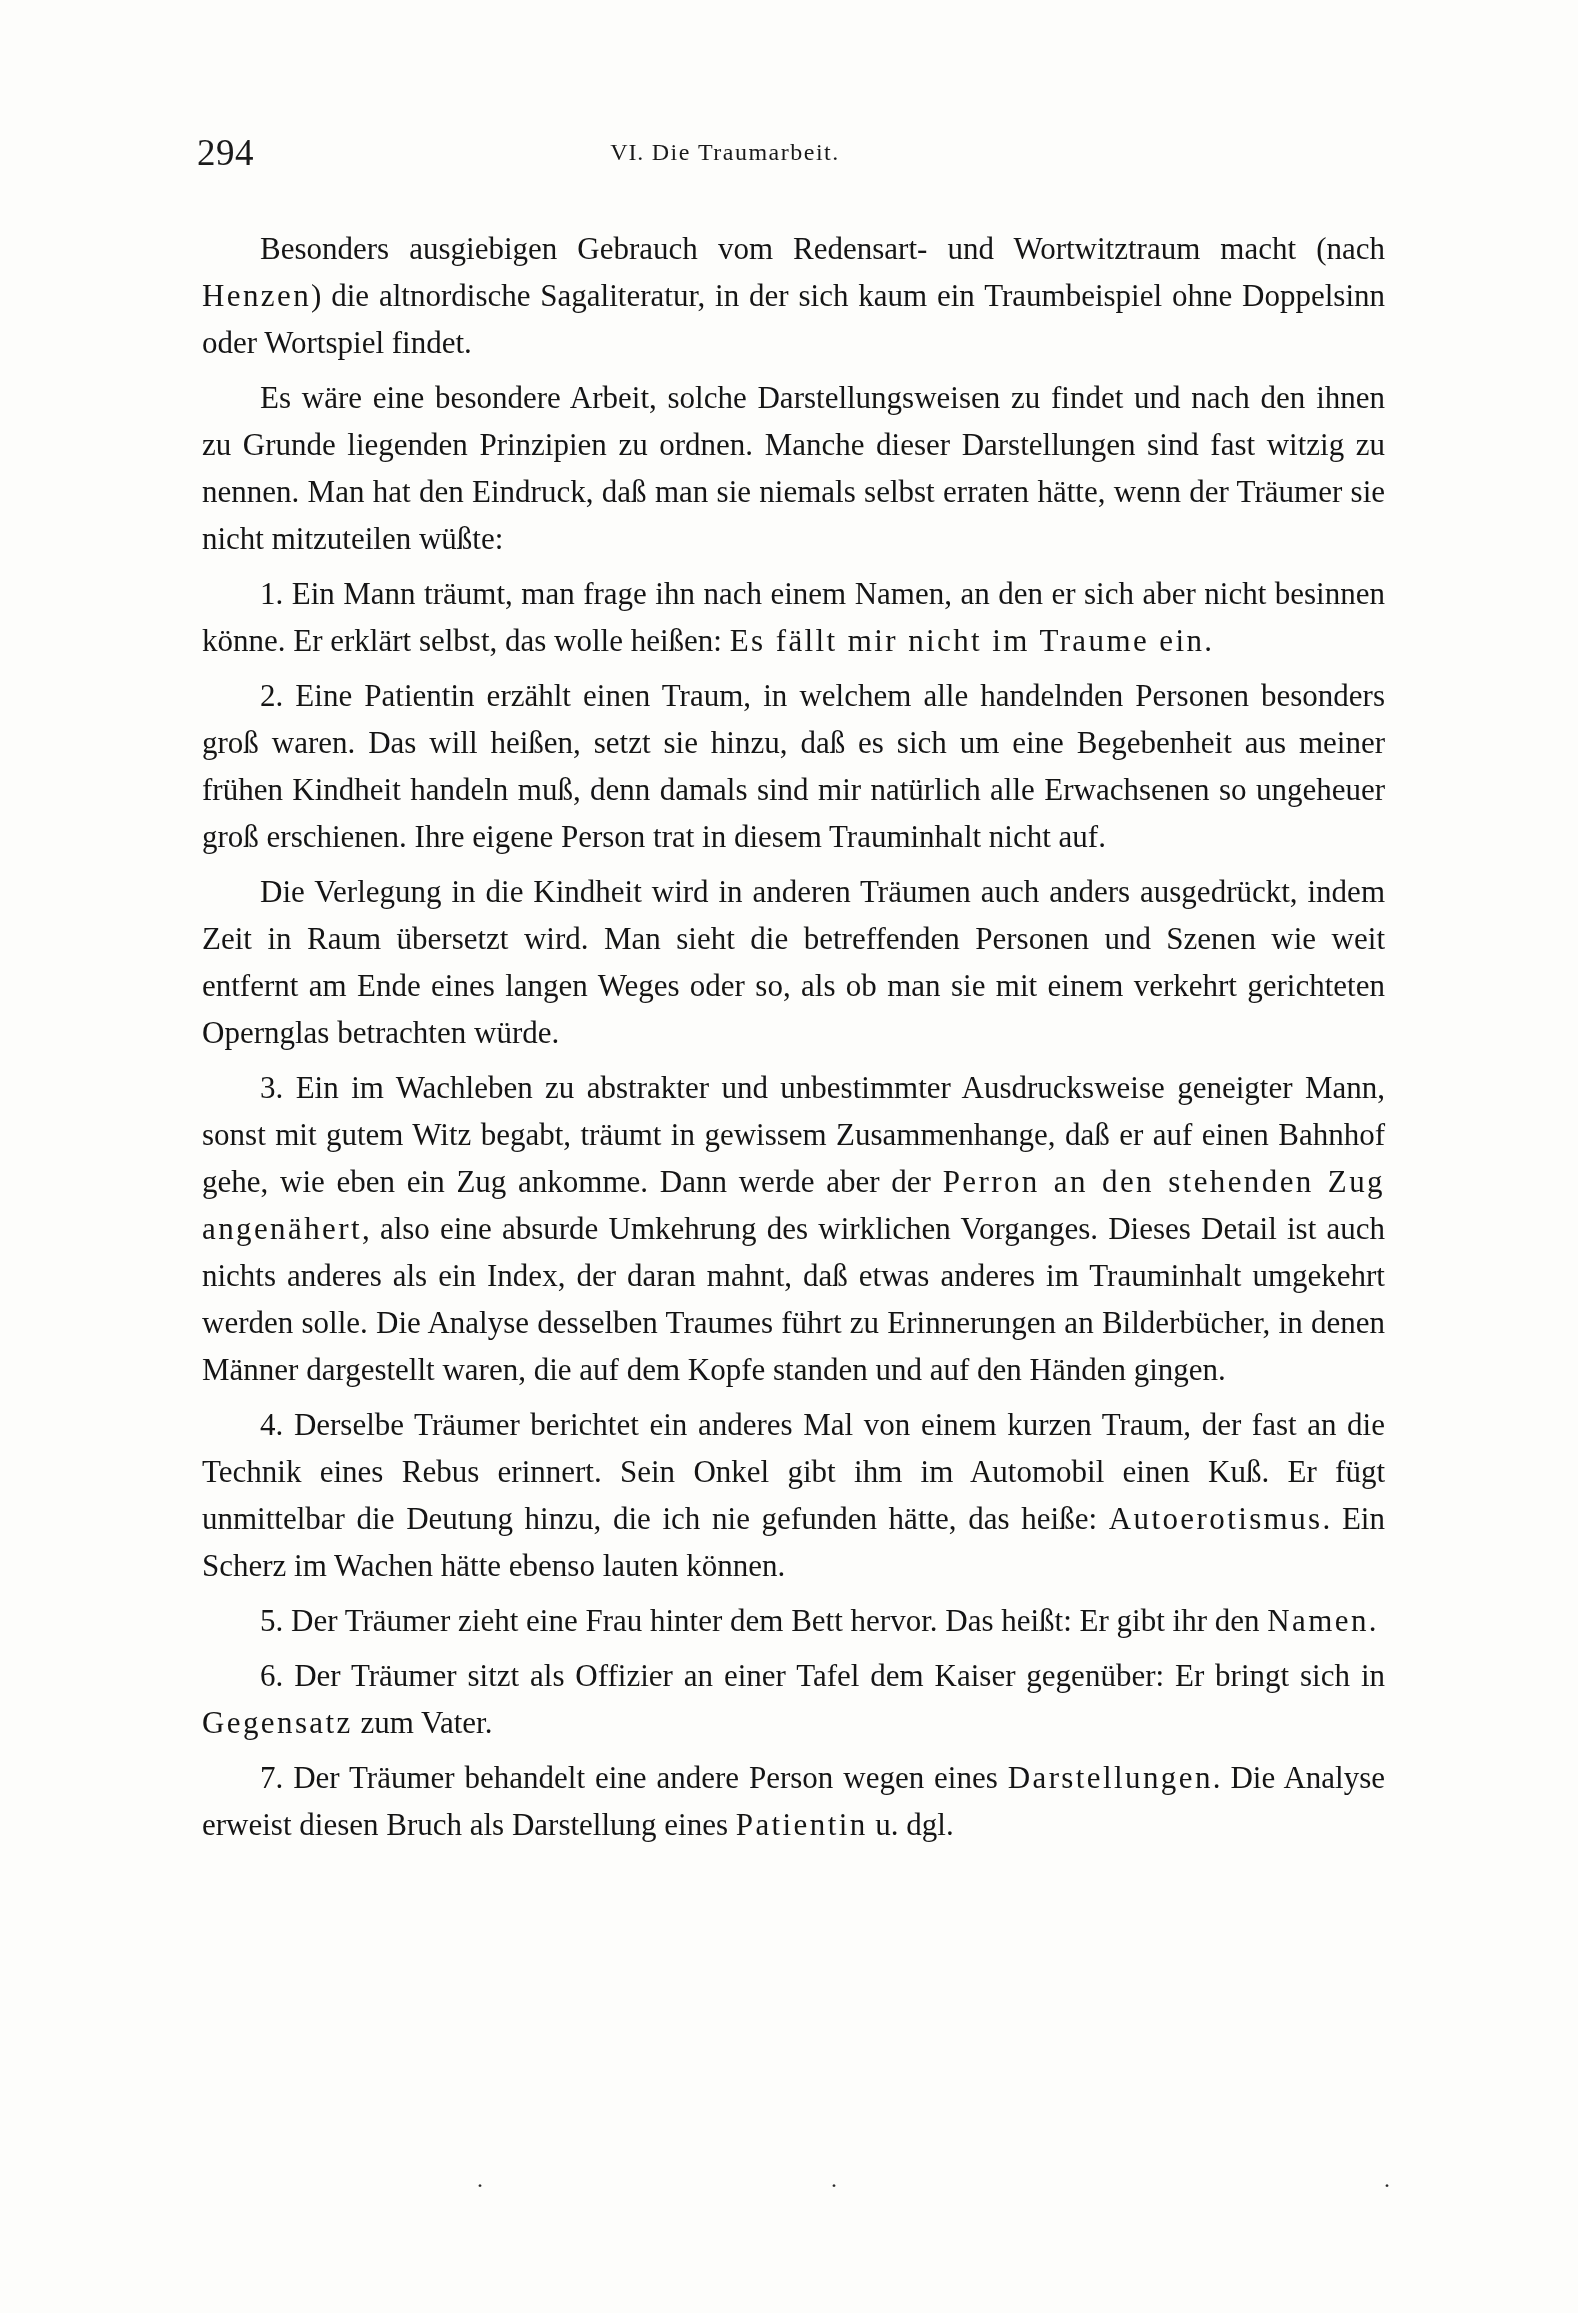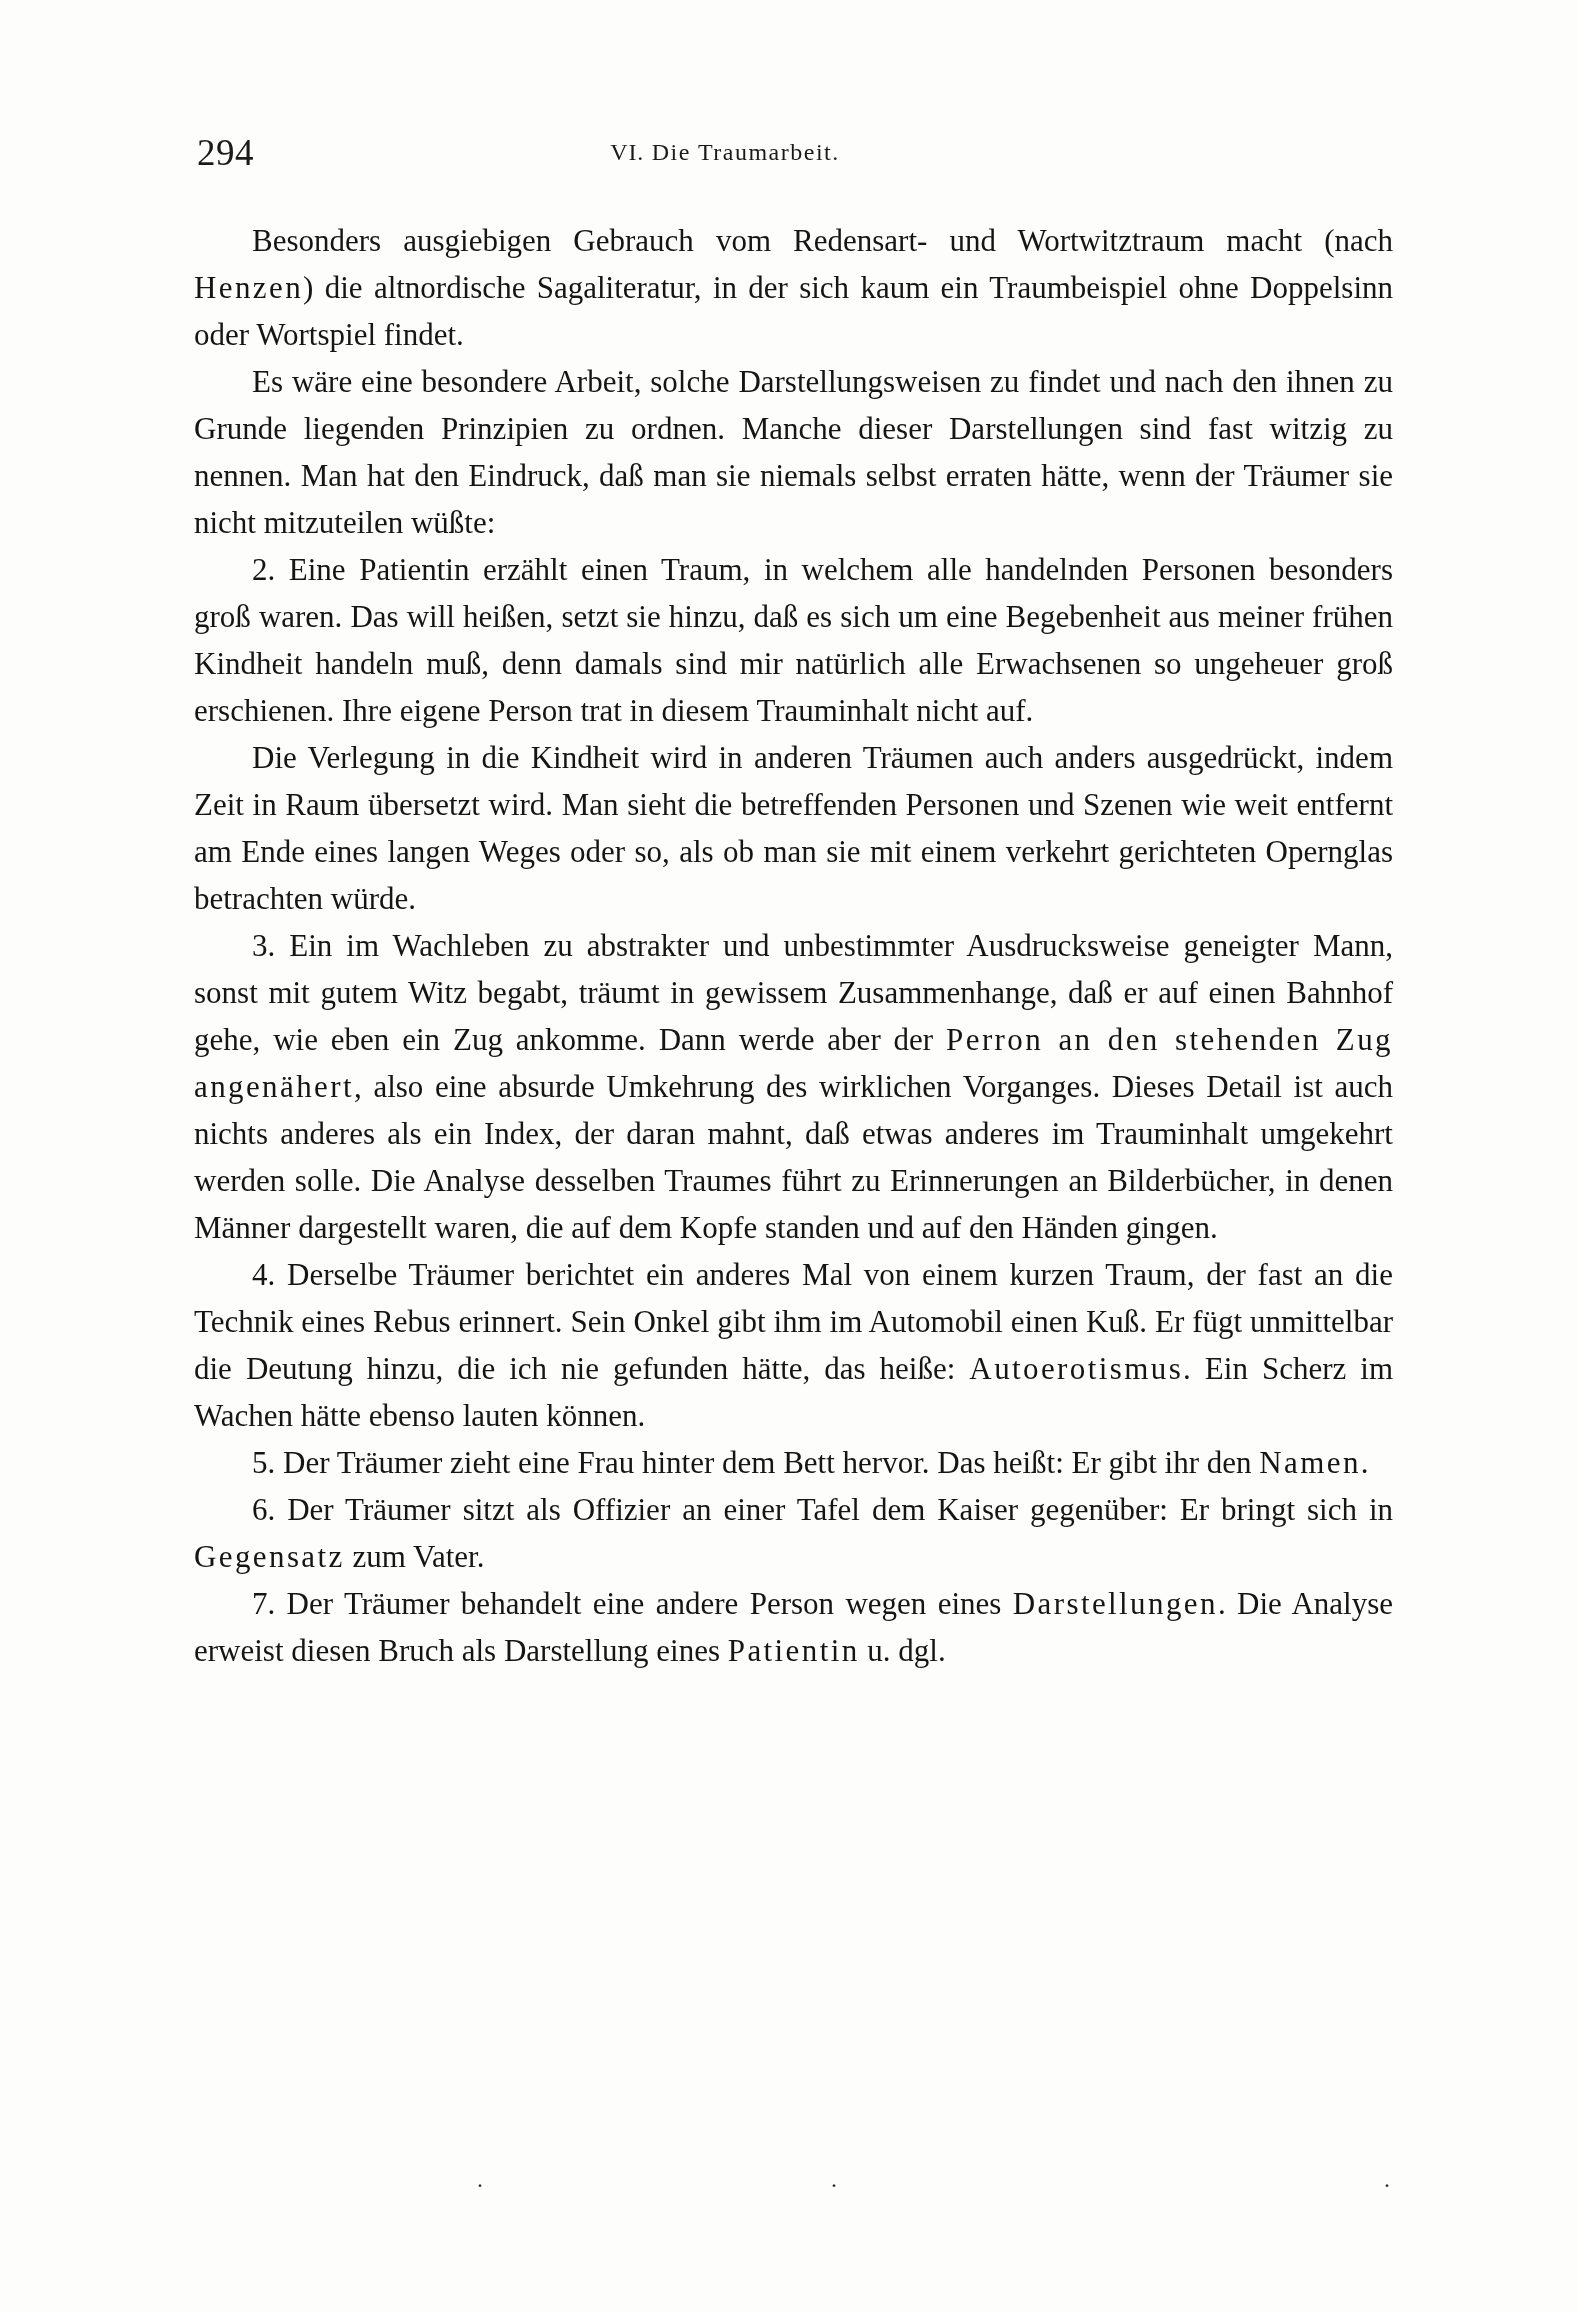--- a/index.html
+++ b/index.html
@@ -57,21 +57,21 @@
     left: 194px;
     width: 1199px;
     font-size: 31px;
     line-height: 47px;
     text-align: justify;
     text-justify: inter-word;
     font-family: "Liberation Serif", serif;
     color: #151515;
   }
   .body-text p {
-    margin: 0;
+    margin: 8px;
     text-indent: 58px;
   }
   .sp {
     letter-spacing: 2.4px;
   }
   .frac {
     font-size: 0.95em;
   }
   .frac sup { font-size: 0.62em; vertical-align: 0.42em; }
   .frac sub { font-size: 0.62em; vertical-align: -0.08em; }
@@ -103,20 +103,21 @@
       <span>Die Traumarbeit.</span>
     </div>
   </div>
 
   <div class="body-text">
 
     <p>Besonders ausgiebigen Gebrauch vom Redensart- und Wortwitztraum macht (nach <span class="sp">Henzen</span>) die altnordische Sagaliteratur, in der sich kaum ein Traumbeispiel ohne Doppelsinn oder Wortspiel findet.</p>
 
     <p>Es wäre eine besondere Arbeit, solche Darstellungsweisen zu findet und nach den ihnen zu Grunde liegenden Prinzipien zu ordnen. Manche dieser Darstellungen sind fast witzig zu nennen. Man hat den Eindruck, daß man sie niemals selbst erraten hätte, wenn der Träumer sie nicht mitzuteilen wüßte:</p>
 
+    <p>1. Ein Mann träumt, man frage ihn nach einem Namen, an den er sich aber nicht besinnen könne. Er erklärt selbst, das wolle heißen: <span class="sp">Es fällt mir nicht im Traume ein.</span></p>
 
     <p>2. Eine Patientin erzählt einen Traum, in welchem alle handelnden Personen besonders groß waren. Das will heißen, setzt sie hinzu, daß es sich um eine Begebenheit aus meiner frühen Kindheit handeln muß, denn damals sind mir natürlich alle Erwachsenen so ungeheuer groß erschienen. Ihre eigene Person trat in diesem Trauminhalt nicht auf.</p>
 
     <p>Die Verlegung in die Kindheit wird in anderen Träumen auch anders ausgedrückt, indem Zeit in Raum übersetzt wird. Man sieht die betreffenden Personen und Szenen wie weit entfernt am Ende eines langen Weges oder so, als ob man sie mit einem verkehrt gerichteten Opernglas betrachten würde.</p>
 
     <p>3. Ein im Wachleben zu abstrakter und unbestimmter Ausdrucksweise geneigter Mann, sonst mit gutem Witz begabt, träumt in gewissem Zusammenhange, daß er auf einen Bahnhof gehe, wie eben ein Zug ankomme. Dann werde aber der <span class="sp">Perron an den stehenden Zug angenähert</span>, also eine absurde Umkehrung des wirklichen Vorganges. Dieses Detail ist auch nichts anderes als ein Index, der daran mahnt, daß etwas anderes im Trauminhalt umgekehrt werden solle. Die Analyse desselben Traumes führt zu Erinnerungen an Bilderbücher, in denen Männer dargestellt waren, die auf dem Kopfe standen und auf den Händen gingen.</p>
 
     <p>4. Derselbe Träumer berichtet ein anderes Mal von einem kurzen Traum, der fast an die Technik eines Rebus erinnert. Sein Onkel gibt ihm im Automobil einen Kuß. Er fügt unmittelbar die Deutung hinzu, die ich nie gefunden hätte, das heiße: <span class="sp">Autoerotismus</span>. Ein Scherz im Wachen hätte ebenso lauten können.</p>
 
     <p>5. Der Träumer zieht eine Frau hinter dem Bett hervor. Das heißt: Er gibt ihr den <span class="sp">Namen</span>.</p>

